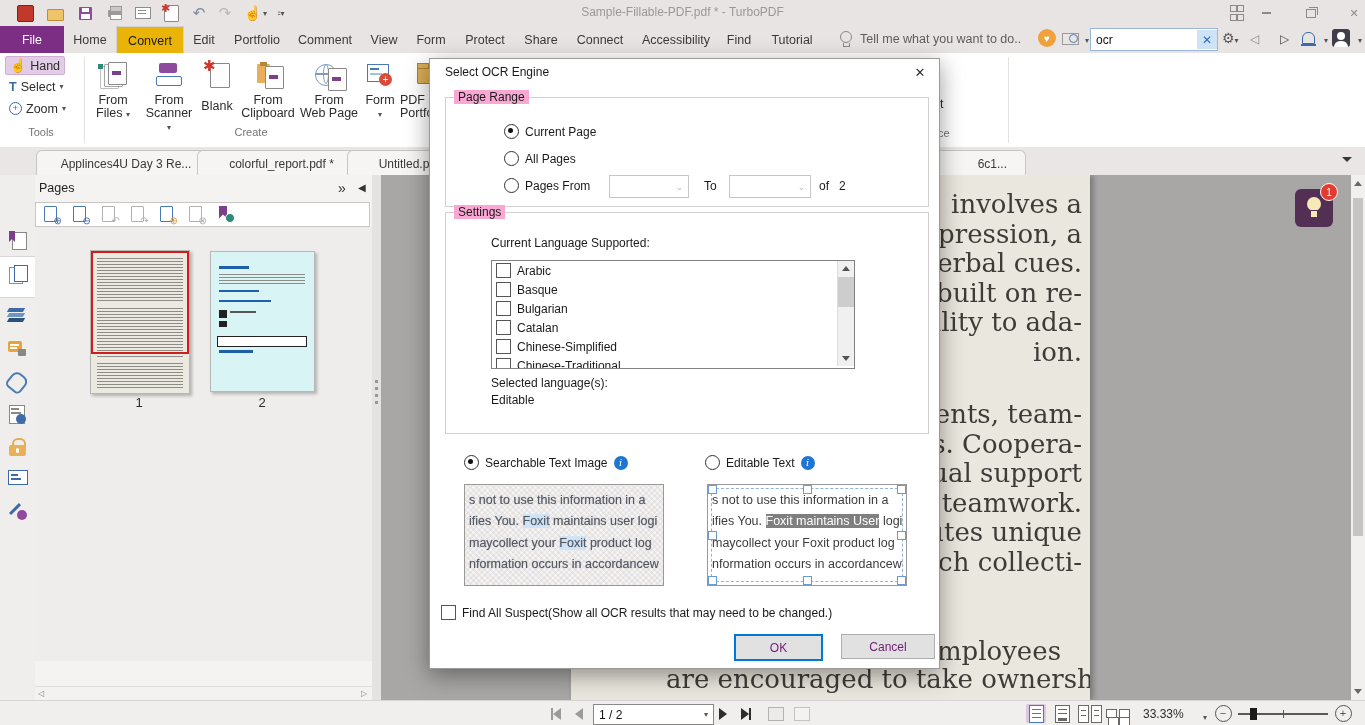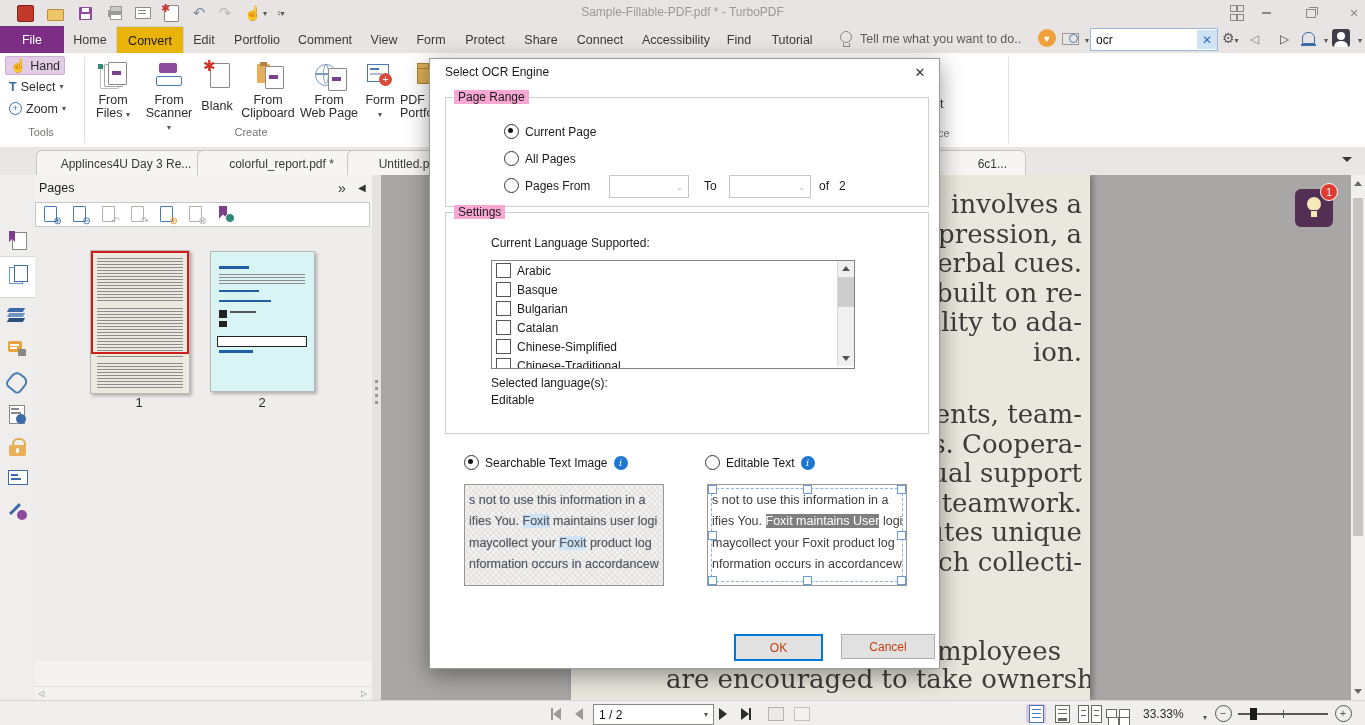--- a/index.html
+++ b/index.html
@@ -94,21 +94,21 @@
   .preview{position:absolute;top:425px;width:198px;height:100px;border:1px solid #9a9896;background:#fff;overflow:hidden;}
   .preview.noisy{background:
      repeating-linear-gradient(45deg,rgba(190,200,215,.25) 0 2px,rgba(255,255,255,0) 2px 4px),
      repeating-linear-gradient(-45deg,rgba(215,200,190,.25) 0 2px,rgba(255,255,255,0) 2px 4px),#f6f5f3;}
   .pv-line{position:absolute;left:4px;white-space:nowrap;font-size:12.5px;color:#3c3c3c;}
   .noisy .pv-line{color:#55585e;text-shadow:0 0 1px rgba(100,110,140,.55);}
   .hl-blue{background:#cfe4f7;}
   .hl-gray{background:#7f7f7f;color:#fff;}
   .sel-rect{position:absolute;left:3px;top:3px;right:3px;bottom:3px;border:1px dashed #8fb4d4;}
   .handle{position:absolute;width:7px;height:7px;background:#fff;border:1px solid #6b9bd2;}
-  .btn{position:absolute;height:23px;background:#e1e1e1;display:flex;align-items:center;justify-content:center;font-size:12px;color:#c2410c;}
+  .btn{position:absolute;height:23px;background:#e1e1e1;display:flex;align-items:center;justify-content:center;font-size:12px;color:#701a75;}
   .btn.ok{border:2px solid #0078d7;}
   .btn.cancel{border:1px solid #adadad;}
   
   .statusbar{position:absolute;left:0;top:700px;width:1365px;height:25px;background:#f1efee;border-top:1px solid #d7d5d4;}
   .nav-tri{width:0;height:0;border-top:6px solid transparent;border-bottom:6px solid transparent;}
   .nav-tri.l{border-right:8px solid #9c9a98;}
   .nav-tri.r{border-left:8px solid #2e2c2b;}
   .nav-bar{width:2px;height:12px;}
   .st-ic{position:absolute;top:3px;width:20px;height:19px;display:flex;align-items:center;justify-content:center;}
   .pagecombo{position:absolute;left:593px;top:3px;width:119px;height:19px;background:#fff;border:1px solid #8a8886;display:flex;align-items:center;}
@@ -614,20 +614,24 @@
         <div class="handle" style="right:0;top:46px;"></div>
       <div class="handle" style="left:0;bottom:0;"></div>
         <div class="handle" style="left:95px;bottom:0;"></div>
         <div class="handle" style="right:0;bottom:0;"></div>
       <div class="pv-line" style="top:8px;">s not to use this information in a</div>
       <div class="pv-line" style="top:29px;"><span>ifies You. </span><span class="hl-gray">Foxit maintains User</span><span> logi</span></div>
       <div class="pv-line" style="top:51px;">maycollect your Foxit product log</div>
       <div class="pv-line" style="top:72px;">nformation occurs in accordancew</div>
     </div>
 
+    <div class="rrow" style="left:11px;top:546px;">
+      <span class="chk"></span>
+      <span>Find All Suspect(Show all OCR results that may need to be changed.)</span>
+    </div>
 
     <div class="btn ok" style="left:304px;top:575px;width:85px;">OK</div>
     <div class="btn cancel" style="left:411px;top:575px;width:92px;">Cancel</div>
   </div>
 
   <div class="statusbar">
     <div class="st-ic" style="left:546px;">
         <div class="nav-bar" style="background:#9c9a98;"></div>
         <div class="nav-tri l"></div>
       </div>

